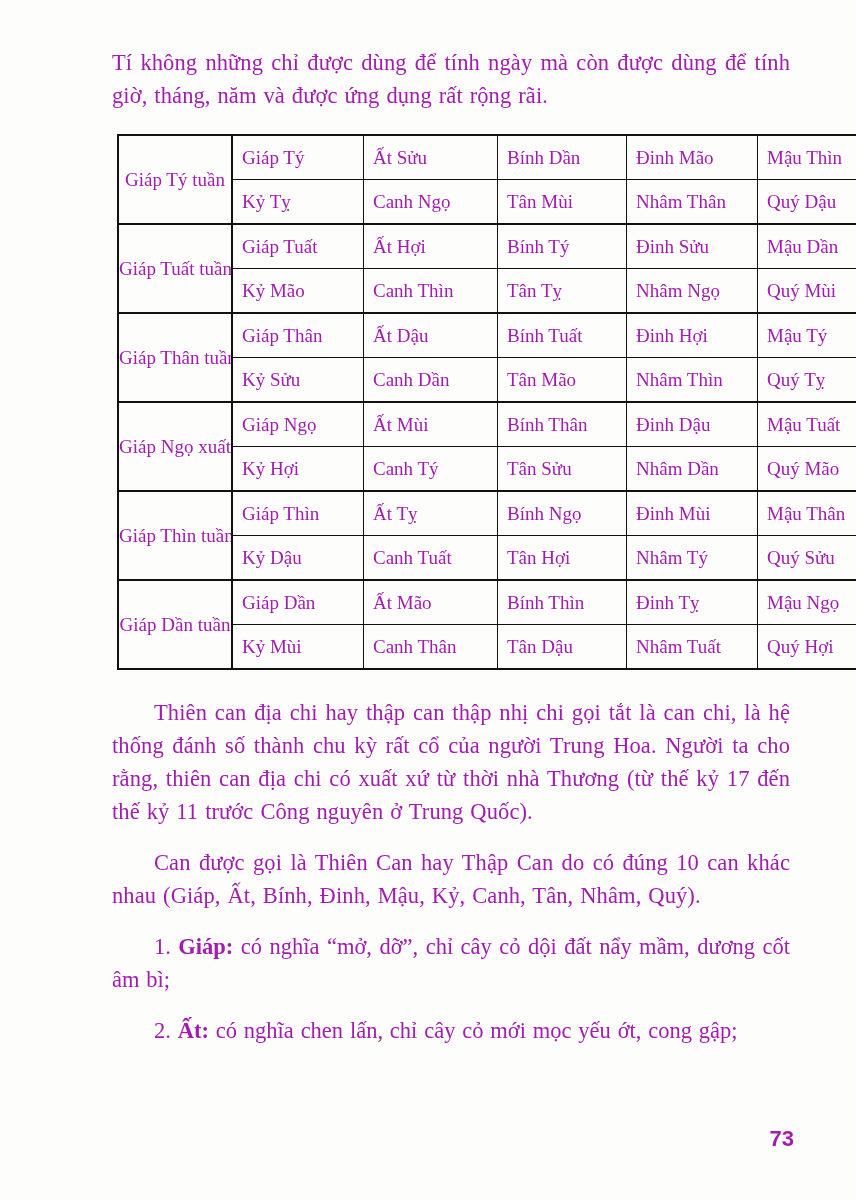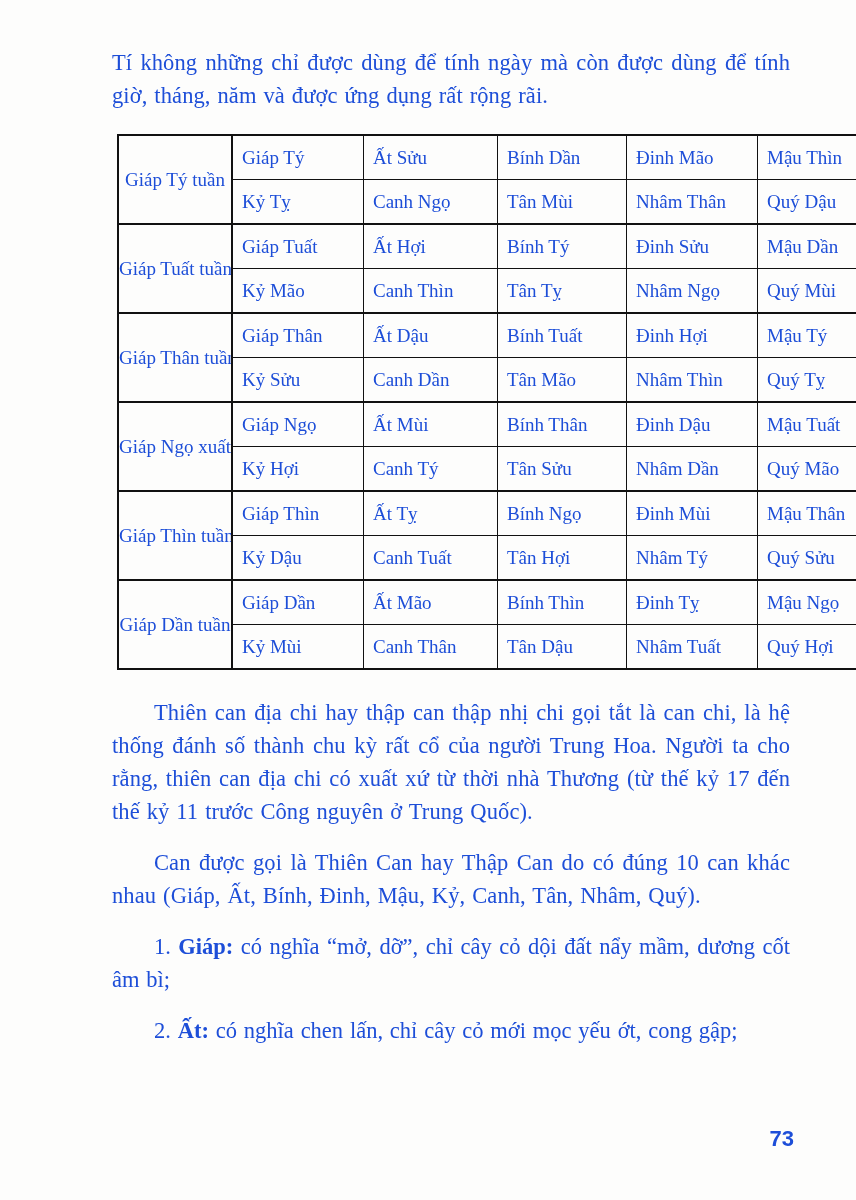--- a/index.html
+++ b/index.html
@@ -6,21 +6,21 @@
     margin: 0;
     padding: 0;
     background: #ffffff;
   }
   .page {
     position: relative;
     width: 856px;
     height: 1200px;
     background: #fdfdfc;
     font-family: "Liberation Serif", "DejaVu Serif", serif;
-    color: #1d4ed8;
+    color: #a21caf;
     overflow: hidden;
   }
   .content {
     position: absolute;
     left: 112px;
     top: 46px;
     width: 678px;
   }
 
   

